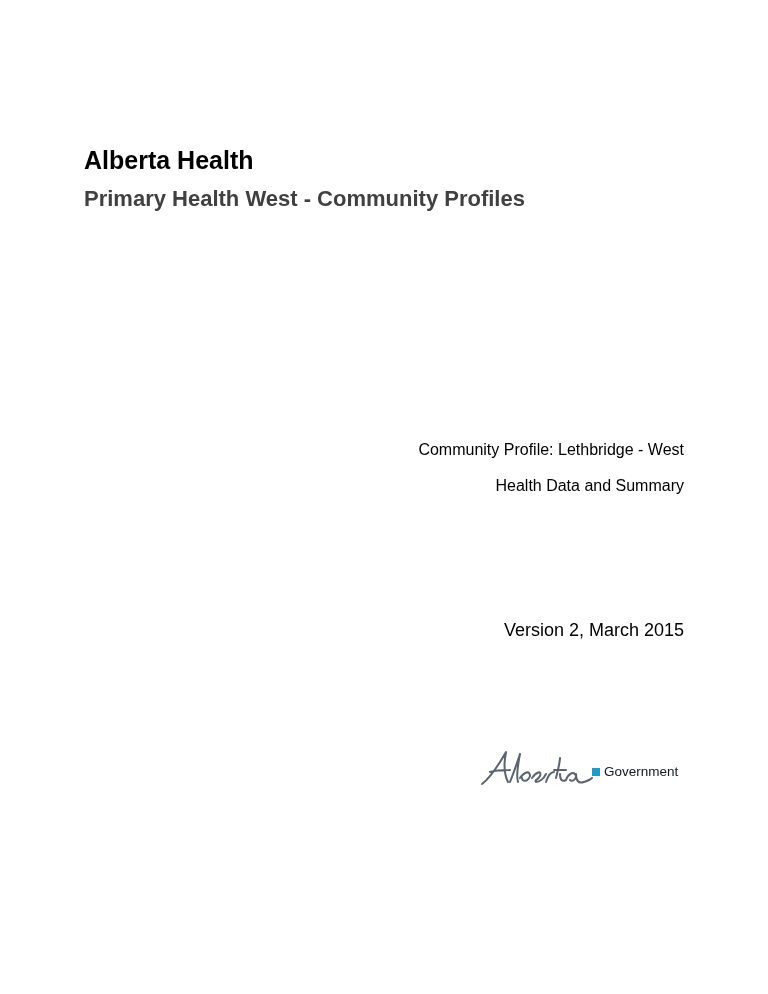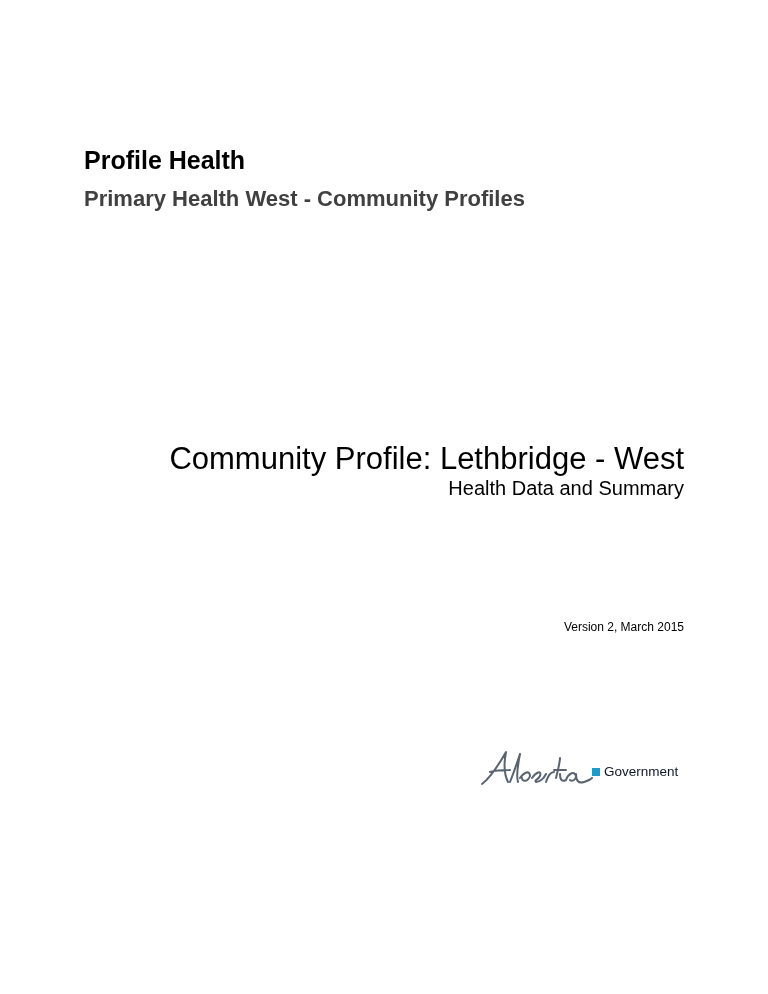--- a/index.html
+++ b/index.html
@@ -1,30 +1,30 @@
 <!DOCTYPE html>
 <html><head>
   <meta charset="utf-8">
   <style>
     html, body { margin: 0; padding: 0; background: #ffffff; }
     body { width: 768px; height: 994px; position: relative; overflow: hidden; font-family: "Liberation Sans", sans-serif; }
     .org-title { position: absolute; left: 84px; top: 146px; font-size: 25px; font-weight: bold; color: #000; letter-spacing: 0px; }
     .org-subtitle { position: absolute; left: 84px; top: 186px; font-size: 22px; font-weight: bold; color: #404040; }
-    .profile-title { position: absolute; right: 84px; top: 441px; font-size: 31px; color: #000; text-align: right; white-space: nowrap; }
-    .profile-sub { position: absolute; right: 84px; top: 477px; font-size: 20px; color: #000; text-align: center; white-space: nowrap; margin-left: 44px; }
-    .version { position: absolute; right: 84px; top: 620px; font-size: 12px; color: #000; text-align: right; white-space: nowrap; }
+    .profile-title { position: absolute; right: 84px; top: 441px; font-size: 16px; color: #000; text-align: right; white-space: nowrap; }
+    .profile-sub { position: absolute; right: 84px; top: 477px; font-size: 16px; color: #000; text-align: center; white-space: nowrap; margin-left: 44px; }
+    .version { position: absolute; right: 84px; top: 620px; font-size: 18px; color: #000; text-align: right; white-space: nowrap; }
     .logo { position: absolute; left: 480px; top: 748px; width: 210px; height: 40px; }
     .logo-script { position: absolute; left: 0; top: 0; }
     .logo-square { position: absolute; left: 112px; top: 20px; width: 8px; height: 8px; background: #1f9bc9; }
     .logo-gov { position: absolute; left: 124px; top: 16px; font-size: 13.5px; color: #0f172a; }
   </style>
 </head>
 <body>
 
-<div class="org-title">Profile Health</div>
+<div class="org-title">Alberta Health</div>
 <div class="org-subtitle">Primary Health West - Community Profiles</div>
 
 <div class="profile-title">Community Profile: Lethbridge - West</div>
 <div class="profile-sub">Health Data and Summary</div>
 
 <div class="version">Version 2, March 2015</div>
 
 <div class="logo">
   <svg class="logo-script" width="115" height="40" viewBox="0 0 115 40">
     <path d="M2 36 C 10 30, 18 18, 26 4 C 24 14, 24 26, 28 34 M10 24 C 16 22, 22 22, 30 22

